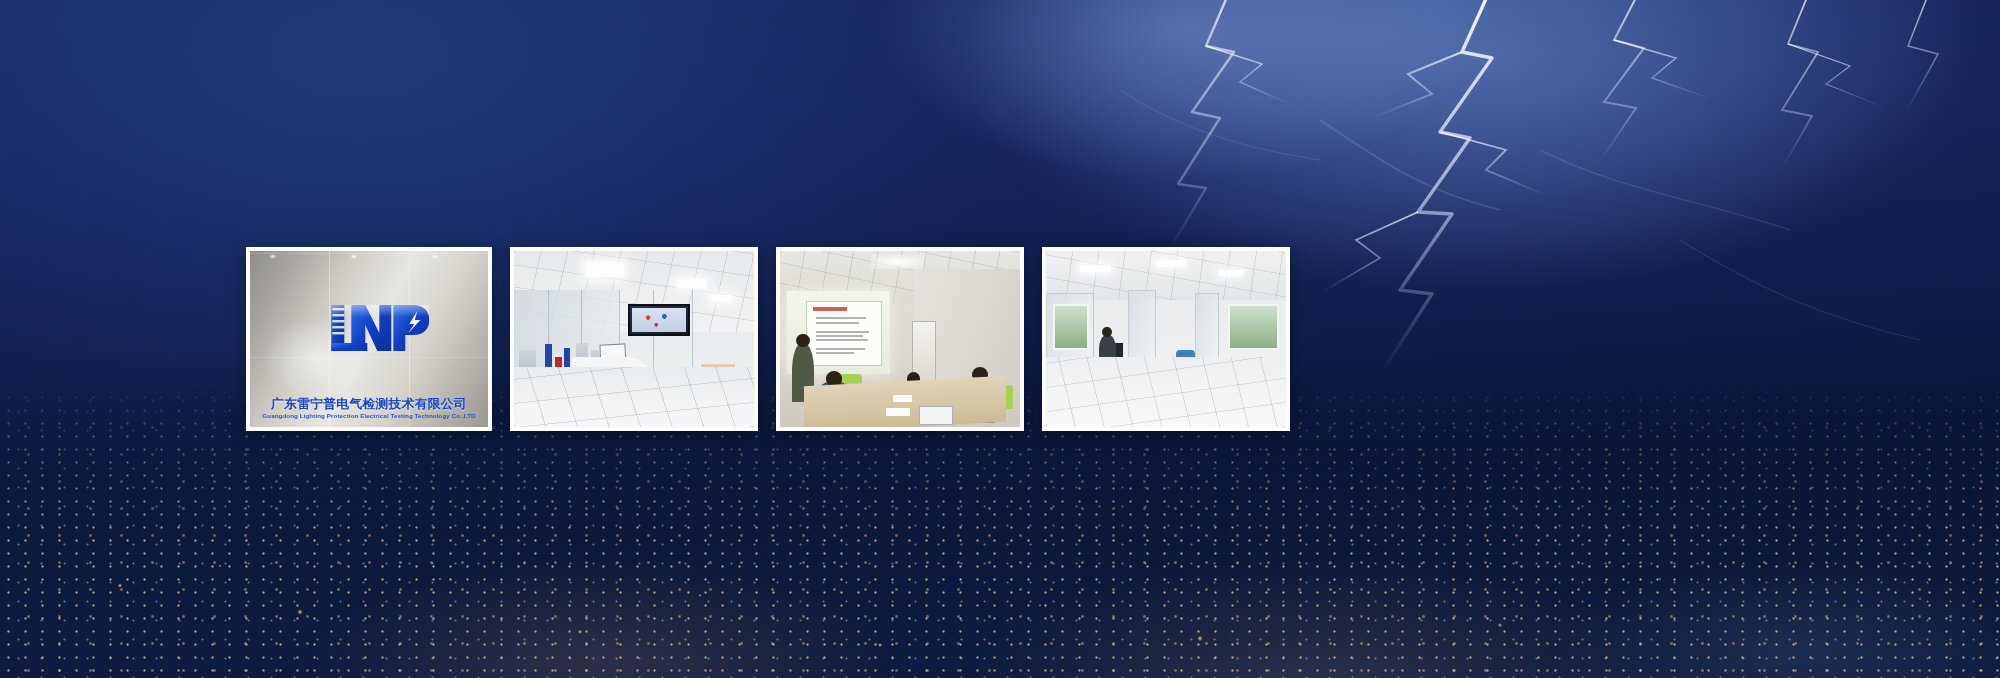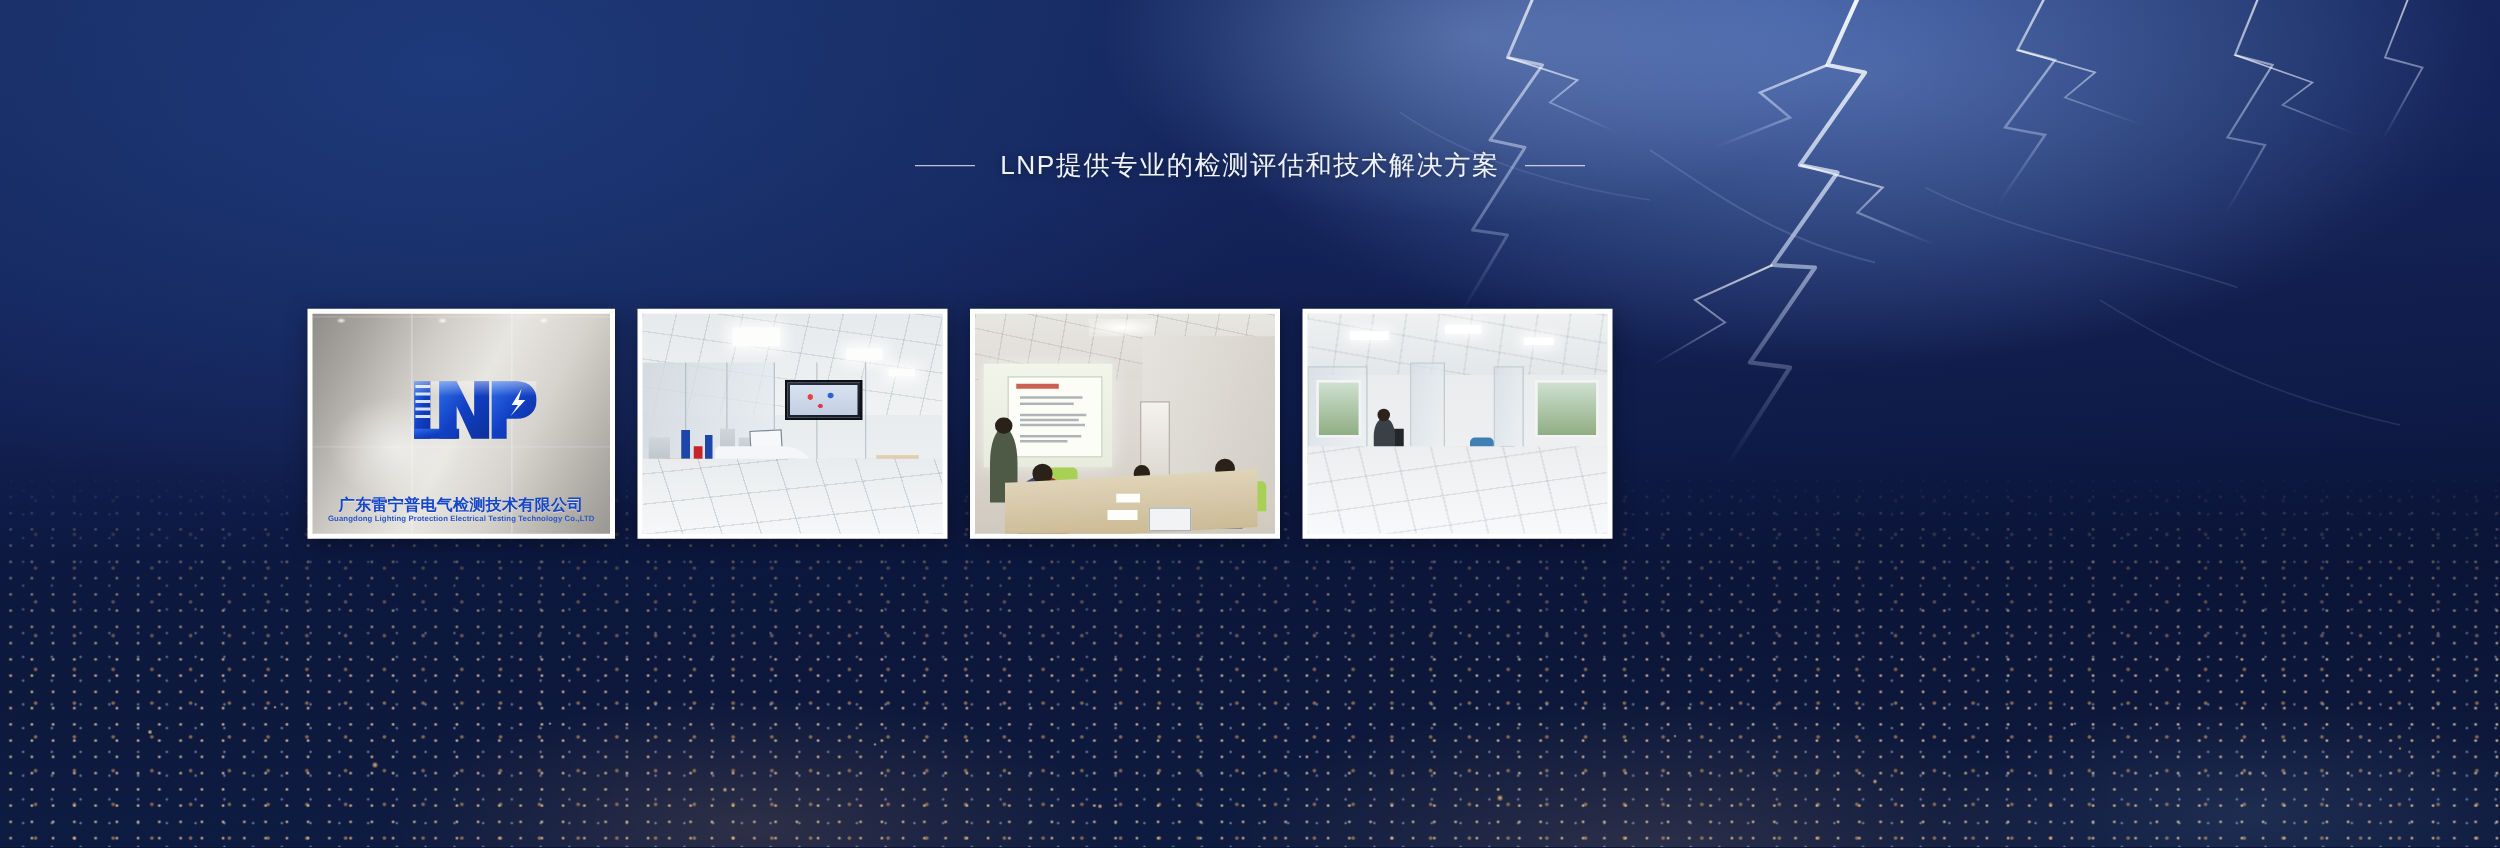--- a/index.html
+++ b/index.html
@@ -347,25 +347,20 @@
     <path d="M1788 44 L1850 66 L1826 84 L1886 108" stroke="url(#lg2)" stroke-width="1.3" fill="none"></path>
     <path d="M1930 -10 L1908 46 L1938 54 L1906 112" stroke="url(#lg2)" stroke-width="1.5" fill="none"></path>
 
     <path d="M1320 120 C1380 160 1420 190 1500 210" stroke="#c5d8ff" stroke-opacity=".16" stroke-width="1.6" fill="none"></path>
     <path d="M1540 150 C1620 190 1700 200 1790 230" stroke="#c5d8ff" stroke-opacity=".14" stroke-width="1.4" fill="none"></path>
     <path d="M1120 90 C1180 130 1250 150 1320 160" stroke="#c5d8ff" stroke-opacity=".12" stroke-width="1.3" fill="none"></path>
     <path d="M1680 240 C1760 290 1830 320 1920 340" stroke="#c5d8ff" stroke-opacity=".12" stroke-width="1.2" fill="none"></path>
   </svg>
 
   <div class="textblock">
-    <div class="subline">
-      <span class="sub-dash"></span>
-      <span class="subtitle">LNP提供专业的检测评估和技术解决方案</span>
-      <span class="sub-dash"></span>
-    </div>
   </div>
 
   <div class="gallery">
 
     <div class="frame f1">
       <div class="photo p1">
         <div class="p1-seam a"></div>
         <div class="p1-seam b"></div>
         <div class="p1-hrow" style="top:2px"></div>
         <div class="p1-hrow" style="top:60%"></div>

